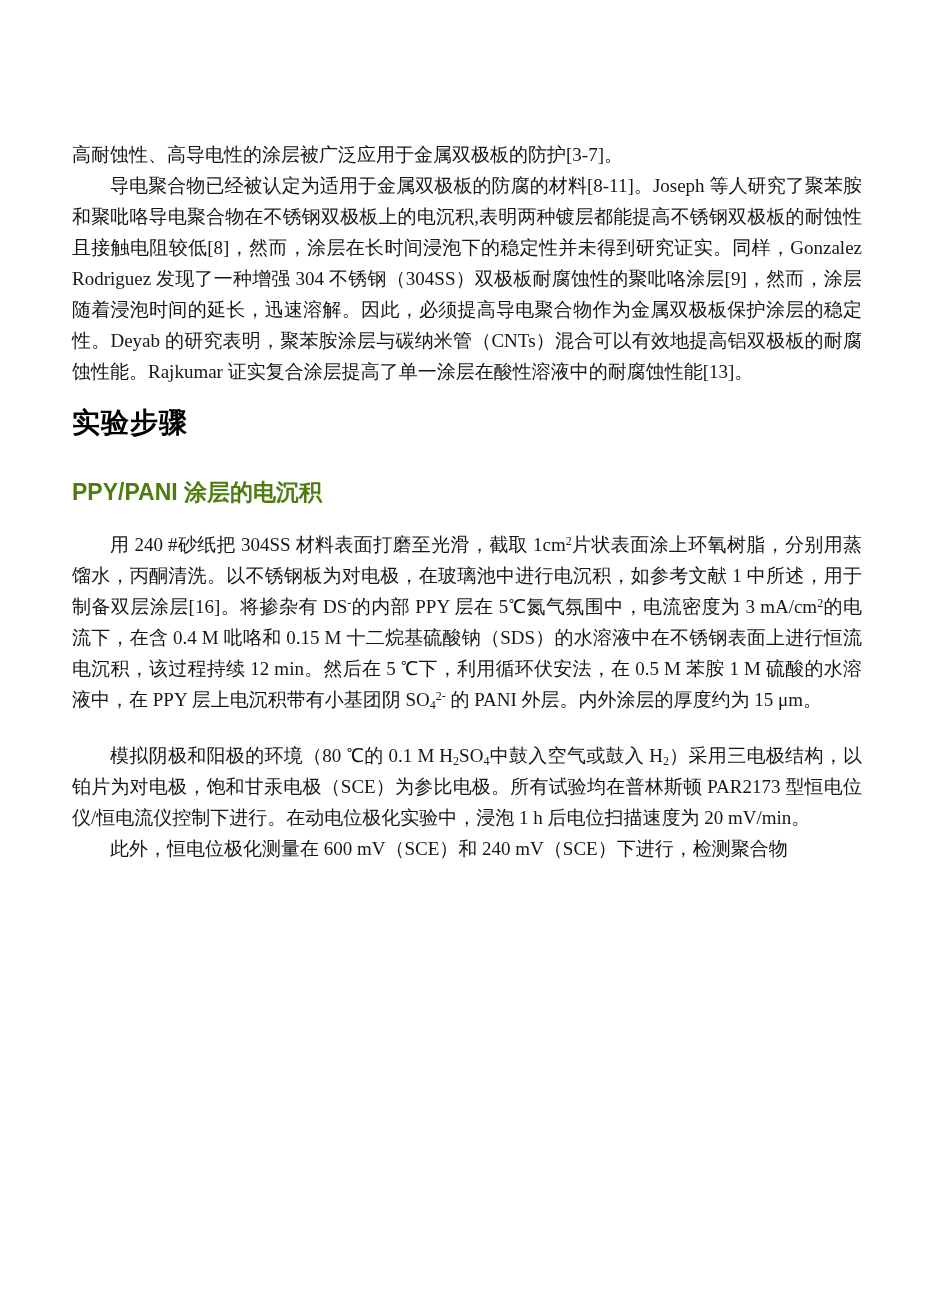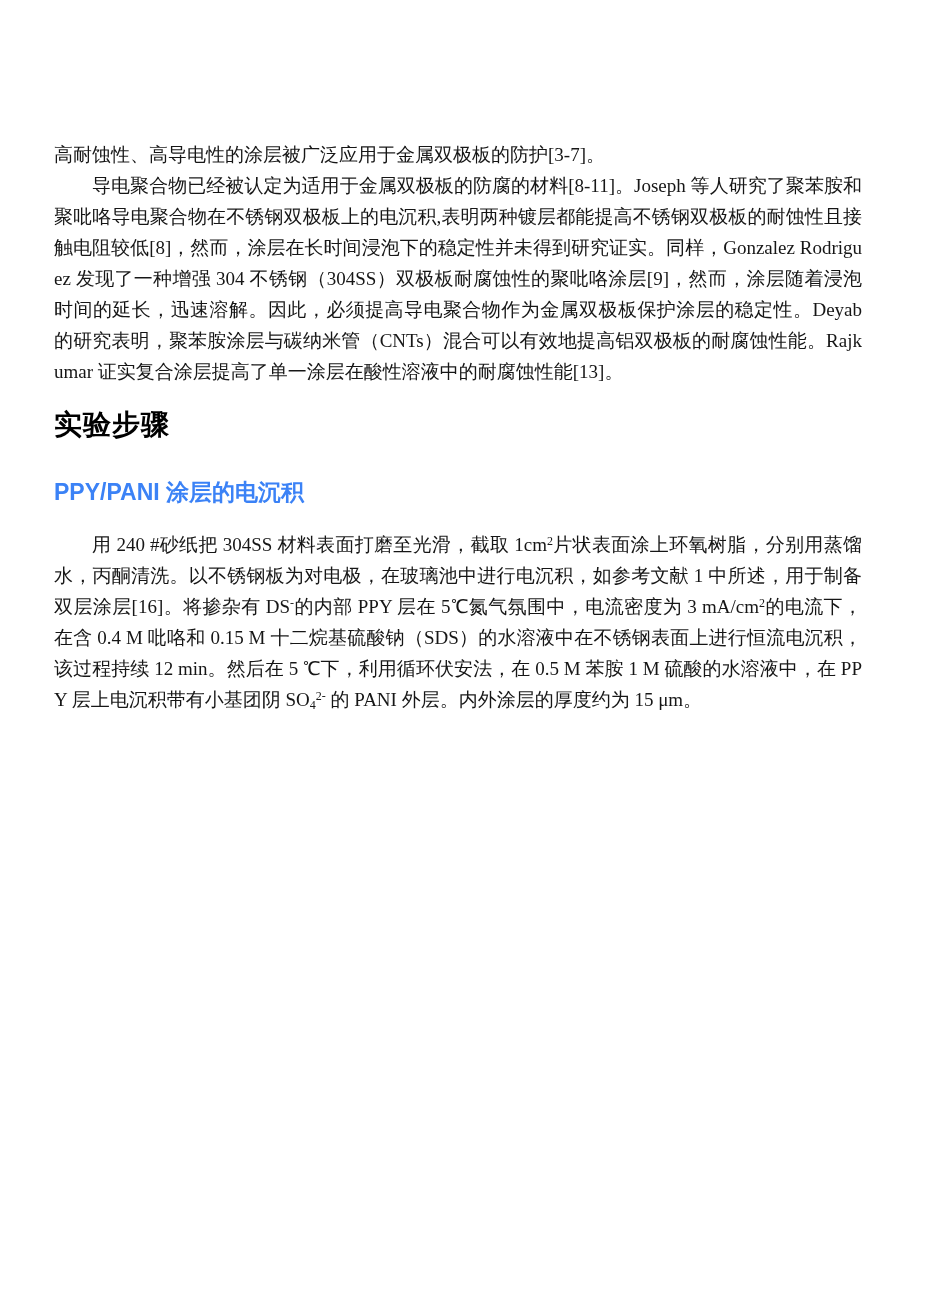--- a/index.html
+++ b/index.html
@@ -2,49 +2,49 @@
 <html><head>
 <meta charset="utf-8">
 <style>
   html, body { margin: 0; padding: 0; background: #ffffff; }
   .page {
     position: relative;
     width: 926px;
     height: 1309px;
     box-sizing: border-box;
     background: #ffffff;
-    padding: 139px 64px 0 54px;
+    padding: 139px 64px 0 72px;
     overflow: hidden;
     font-family: "Liberation Serif", serif;
     color: #161616;
   }
   .page p.body {
     margin: 0;
     font-size: 19px;
     line-height: 31px;
     text-align: justify;
     word-break: break-all;
     color: #161616;
   }
   .page p.body.indent { text-indent: 2em; }
   .heading1 {
     margin: 20px 0 0 0;
-    font-family: Liberation Sans, sans-serif;
+    font-family: Liberation Mono, monospace;
     font-weight: 700;
     font-size: 28px;
     line-height: 36px;
     color: #000000;
     letter-spacing: 1px;
   }
   .heading2 {
     font-family: "Liberation Sans", sans-serif;
     font-weight: 700;
     font-size: 23px;
     line-height: 30px;
-    color: #3b82f6;
+    color: #4d7c0f;
     margin: 0;
   }
   .heading2.mt-a { margin-top: 34px; }
   .heading2.mt-b { margin-top: 28px; }
   .p-mt-a { margin-top: 22px !important; }
   .p-mt-b { margin-top: 25px !important; }
   .run-i { }
   .run-sup { font-size: 12px; vertical-align: 6px; line-height: 0; }
   .run-sub { font-size: 12px; vertical-align: -3px; line-height: 0; }
 </style>
@@ -58,15 +58,17 @@
   <p class="body indent"><span>导电聚合物已经被认定为适用于金属双极板的防腐的材料[8-11]。</span><span class="run-i">Joseph</span><span> 等人研究了聚苯胺和聚吡咯导电聚合物在不锈钢双极板上的电沉积,表明两种镀层都能提高不锈钢双极板的耐蚀性且接触电阻较低[8]，然而，涂层在长时间浸泡下的稳定性并未得到研究证实。同样，Gonzalez Rodriguez 发现了一种增强 304 不锈钢（304SS）双极板耐腐蚀性的聚吡咯涂层[9]，然而，涂层随着浸泡时间的延长，迅速溶解。因此，必须提高导电聚合物作为金属双极板保护涂层的稳定性。</span><span class="run-i">Deyab</span><span> 的研究表明，聚苯胺涂层与碳纳米管（CNTs）混合可以有效地提高铝双极板的耐腐蚀性能。</span><span class="run-i">Rajkumar</span><span> 证实复合涂层提高了单一涂层在酸性溶液中的耐腐蚀性能[13]。</span></p>
 
 
   <h1 class="heading1">实验步骤</h1>
 
   <h2 class="heading2 mt-a">PPY/PANI 涂层的电沉积</h2>
 
   <p class="body indent p-mt-a"><span>用 240 #砂纸把 304SS 材料表面打磨至光滑，截取 1cm</span><span class="run-sup">2</span><span>片状表面涂上环氧树脂，分别用蒸馏水，丙酮清洗。以不锈钢板为对电极，在玻璃池中进行电沉积，如参考文献 1 中所述，用于制备双层涂层[16]。将掺杂有 DS</span><span class="run-sup">-</span><span>的内部 PPY 层在 5℃氮气氛围中，电流密度为 3 mA/cm</span><span class="run-sup">2</span><span>的电流下，在含 0.4 M 吡咯和 0.15 M 十二烷基硫酸钠（SDS）的水溶液中在不锈钢表面上进行恒流电沉积，该过程持续 12 min。然后在 5 ℃下，利用循环伏安法，在 0.5 M 苯胺 1 M 硫酸的水溶液中，在 PPY 层上电沉积带有小基团阴 SO</span><span class="run-sub">4</span><span class="run-sup">2-</span><span> 的 PANI 外层。内外涂层的厚度约为 15 μm。</span></p>
 
 
+  <p class="body indent p-mt-b"><span>模拟阴极和阳极的环境（80 ℃的 0.1 M H</span><span class="run-sub">2</span><span>SO</span><span class="run-sub">4</span><span>中鼓入空气或鼓入 H</span><span class="run-sub">2</span><span>）采用三电极结构，以铂片为对电极，饱和甘汞电极（SCE）为参比电极。所有试验均在普林斯顿 PAR2173 型恒电位仪/恒电流仪控制下进行。在动电位极化实验中，浸泡 1 h 后电位扫描速度为 20 mV/min。</span></p>
 
+  <p class="body indent"><span>此外，恒电位极化测量在 600 mV（SCE）和 240 mV（SCE）下进行，检测聚合物</span></p>
 
 </div>
 
 </body></html>

